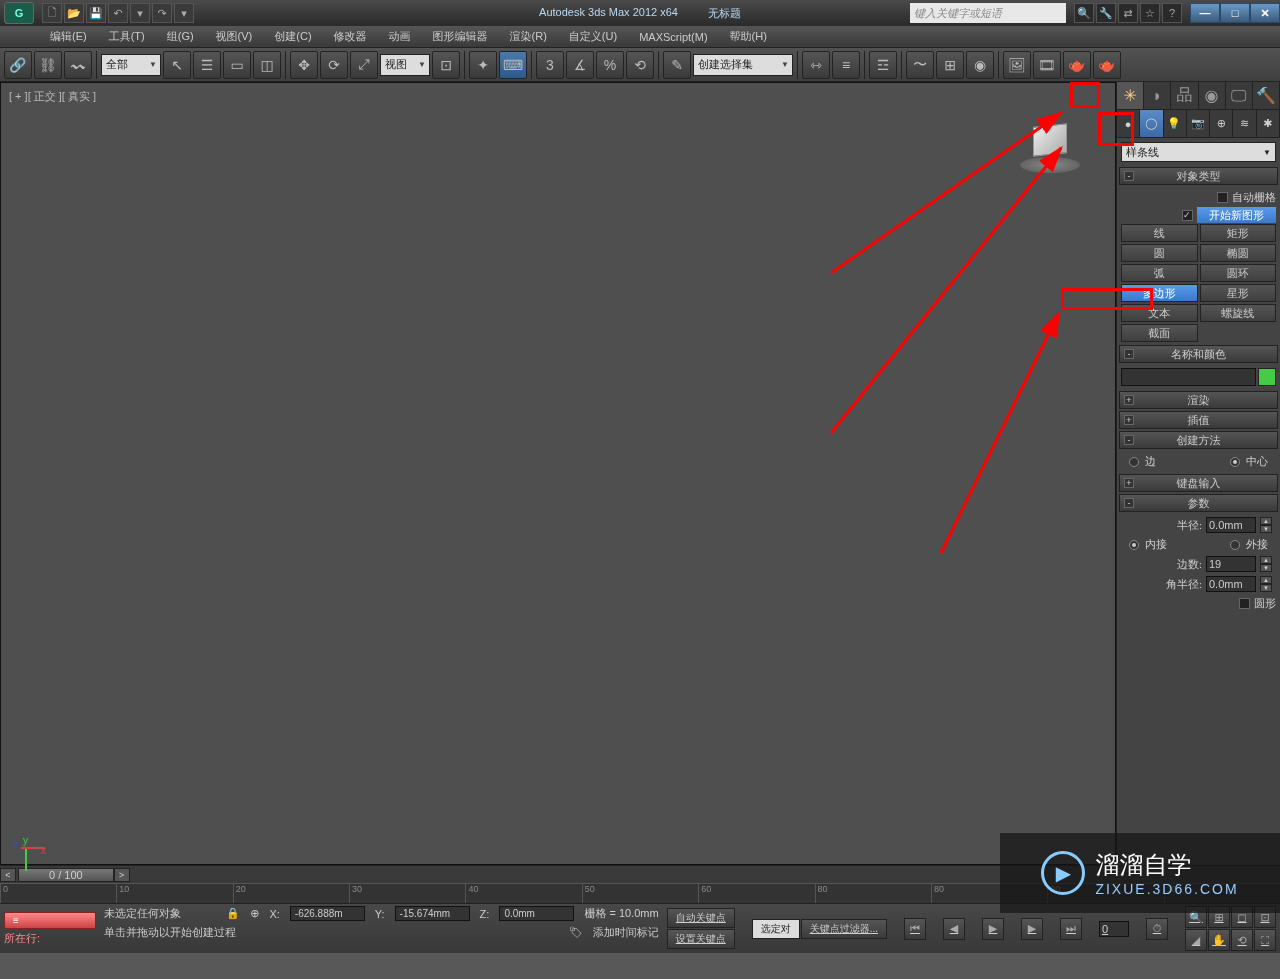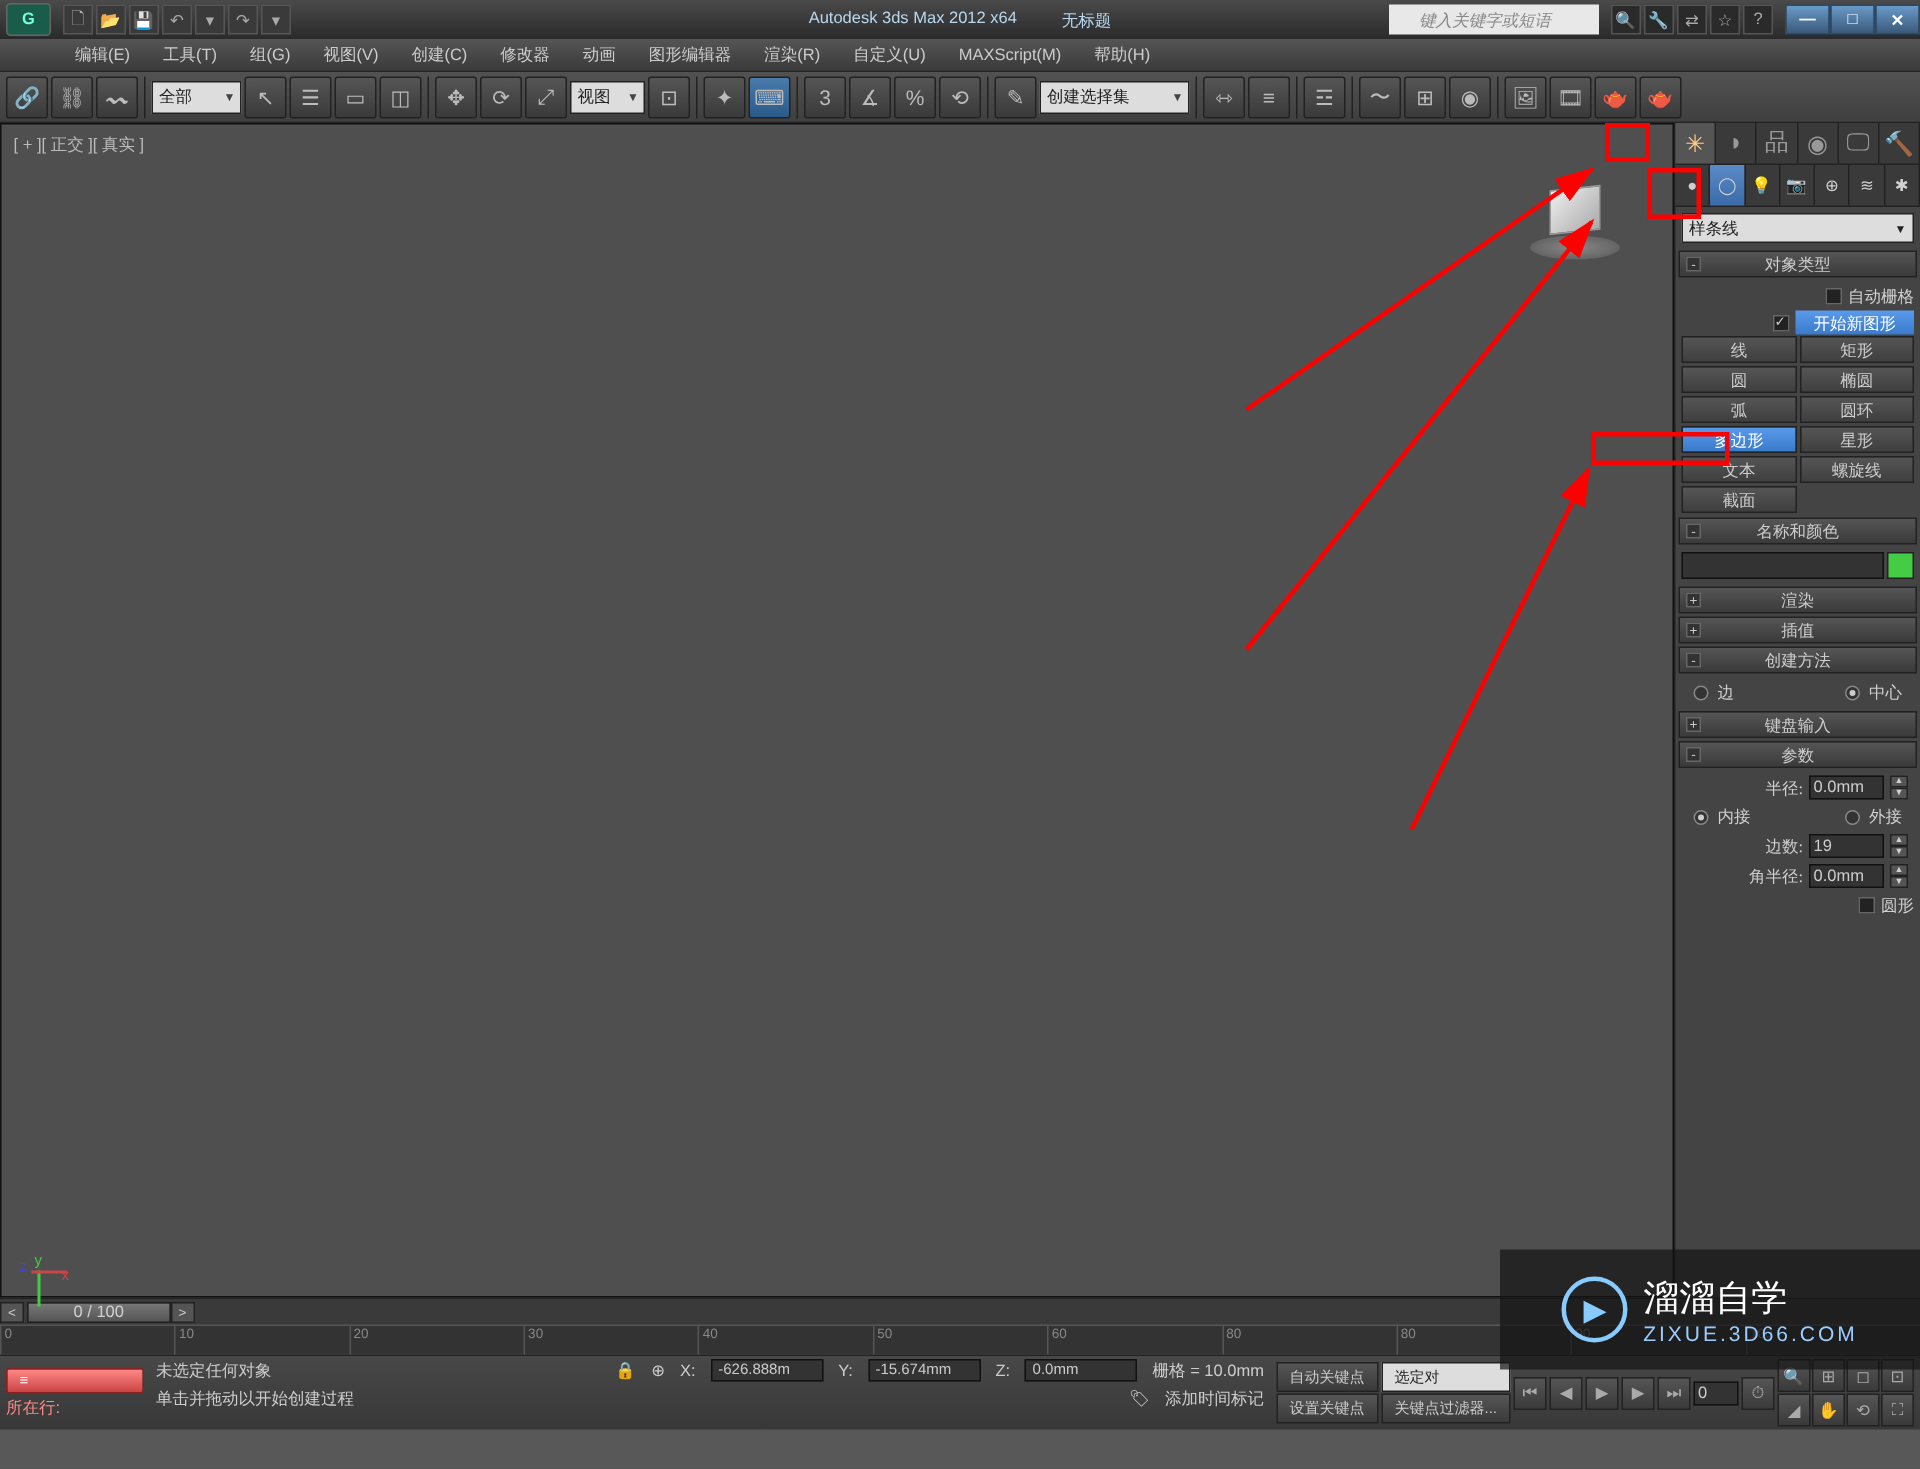--- a/index.html
+++ b/index.html
@@ -2,21 +2,21 @@
 <html><head>
 <meta charset="utf-8">
 <style>
 * { margin:0; padding:0; box-sizing:border-box; font-family:"Microsoft YaHei",SimSun,sans-serif; font-size:11px; user-select:none; }
 html,body { width:1280px; height:979px; background:#585858; color:#d0d0d0; overflow:hidden; }
 .titlebar { height:26px; background:linear-gradient(#4a4a4a,#2a2a2a); display:flex; align-items:center; position:relative; }
 .app-logo { width:30px; height:22px; margin:0 4px; background:#1a5c4a; border:1px solid #666; border-radius:3px; display:flex; align-items:center; justify-content:center; color:#7fd; font-weight:bold; }
 .qat { display:flex; gap:2px; margin-left:4px; }
 .qat-btn { width:20px; height:20px; background:#3a3a3a; border:1px solid #555; display:flex; align-items:center; justify-content:center; color:#aaa; }
 .title-text { position:absolute; left:50%; transform:translateX(-50%); color:#b8d8f0; display:flex; gap:30px; }
-.search-box { margin-left:auto; width:140px; height:20px; background:#e8e8e8; color:#888; padding:0 20px; display:flex; align-items:center; font-style:italic; }
+.search-box { margin-left:auto; width:156px; height:20px; background:#e8e8e8; color:#888; padding:0 4px; display:flex; align-items:center; font-style:italic; }
 .title-icons { display:flex; gap:2px; margin:0 8px; }
 .title-icons .qat-btn { background:#2a2a2a; }
 .winbtns { display:flex; }
 .winbtn { width:30px; height:20px; background:linear-gradient(#6a99c8,#3a5a7a); border:1px solid #2a4a6a; display:flex; align-items:center; justify-content:center; color:#fff; font-weight:bold; }
 .menubar { height:22px; background:linear-gradient(#555,#3a3a3a); display:flex; align-items:center; padding-left:40px; gap:2px; border-bottom:1px solid #222; }
 .menu-item { padding:2px 10px; color:#ccc; }
 .toolbar { height:34px; background:linear-gradient(#525252,#3f3f3f); display:flex; align-items:center; padding:0 4px; gap:2px; border-bottom:1px solid #222; }
 .tb-btn { width:28px; height:28px; background:linear-gradient(#555,#3a3a3a); border:1px solid #222; border-radius:2px; display:flex; align-items:center; justify-content:center; color:#bbb; font-size:14px; }
 .tb-btn.active { background:linear-gradient(#4a7aaa,#2a5a8a); }
 .tb-sep { width:1px; height:28px; background:#222; margin:0 2px; }
@@ -70,21 +70,21 @@
 .ts-handle { background:linear-gradient(#777,#555); padding:0 30px; height:14px; border:1px solid #222; display:flex; align-items:center; margin-left:2px; }
 .trackbar { height:20px; background:#333; border-top:1px solid #555; position:relative; }
 .ticks { position:absolute; inset:0; display:flex; }
 .ticks span { flex:1; border-left:1px solid #555; font-size:9px; color:#888; padding-left:2px; }
 .status { height:50px; background:linear-gradient(#484848,#383838); display:flex; border-top:1px solid #222; }
 .status-left { width:100px; padding:4px; display:flex; flex-direction:column; gap:2px; justify-content:center; }
 .mx-btn { background:linear-gradient(#f88,#c44); color:#fff; padding:2px 8px; border:1px solid #822; border-radius:2px; font-size:10px; }
 .status-mid { flex:1; display:flex; flex-direction:column; padding:2px 4px; gap:4px; }
 .status-text { color:#ccc; display:flex; align-items:center; gap:10px; }
 .coord-field { background:#333; border:1px solid #111; padding:1px 4px; width:75px; color:#ccc; font-size:10px; }
-.status-right { display:flex; align-items:center; gap:2px; padding:0 4px; }
+.status-right { display:flex; align-items:center; gap:17px; padding:0 4px;text-decoration:underline; }
 .key-btn { padding:2px 8px; background:linear-gradient(#555,#3a3a3a); border:1px solid #222; color:#ccc; font-size:10px; }
 .nav-btn { width:22px; height:22px; background:linear-gradient(#555,#3a3a3a); border:1px solid #222; display:flex; align-items:center; justify-content:center; color:#aaa; }
 .nav-grid { display:grid; grid-template-columns:repeat(4,22px); grid-template-rows:repeat(2,22px); gap:1px; }
 .watermark { position:absolute; right:0; bottom:66px; width:280px; height:80px; background:rgba(20,20,20,0.7); display:flex; align-items:center; justify-content:center; gap:10px; color:#8cf; }
 .wm-logo { width:44px; height:44px; border:3px solid #8cf; border-radius:50%; display:flex; align-items:center; justify-content:center; font-size:20px; }
 .wm-text { display:flex; flex-direction:column; }
 .wm-text .big { font-size:24px; font-weight:normal; color:#fff; }
 .wm-text .small { font-size:14px; letter-spacing:2px; color:#9cf; }
 svg.arrows { position:absolute; top:0; left:0; pointer-events:none; }
 </style>
@@ -383,21 +383,21 @@
       <span>单击并拖动以开始创建过程</span>
       <span style="margin-left:auto">🏷</span>
       <span>添加时间标记</span>
     </div>
   </div>
   <div class="status-right">
     <div style="display:flex;flex-direction:column;gap:1px">
       <div class="key-btn">自动关键点</div>
       <div class="key-btn">设置关键点</div>
     </div>
-    <div style="display:flex;flex-direction:column;gap:1px">
+    <div style="display:flex;flex-direction:row;gap:1px">
       <div class="key-btn" style="background:#ddd;color:#222">选定对</div>
       <div class="key-btn">关键点过滤器...</div>
     </div>
     <div class="nav-btn">⏮</div>
     <div class="nav-btn">◀</div>
     <div class="nav-btn">▶</div>
     <div class="nav-btn">▶</div>
     <div class="nav-btn">⏭</div>
     <div class="spinner" style="width:30px">0</div>
     <div class="nav-btn">⏱</div>

